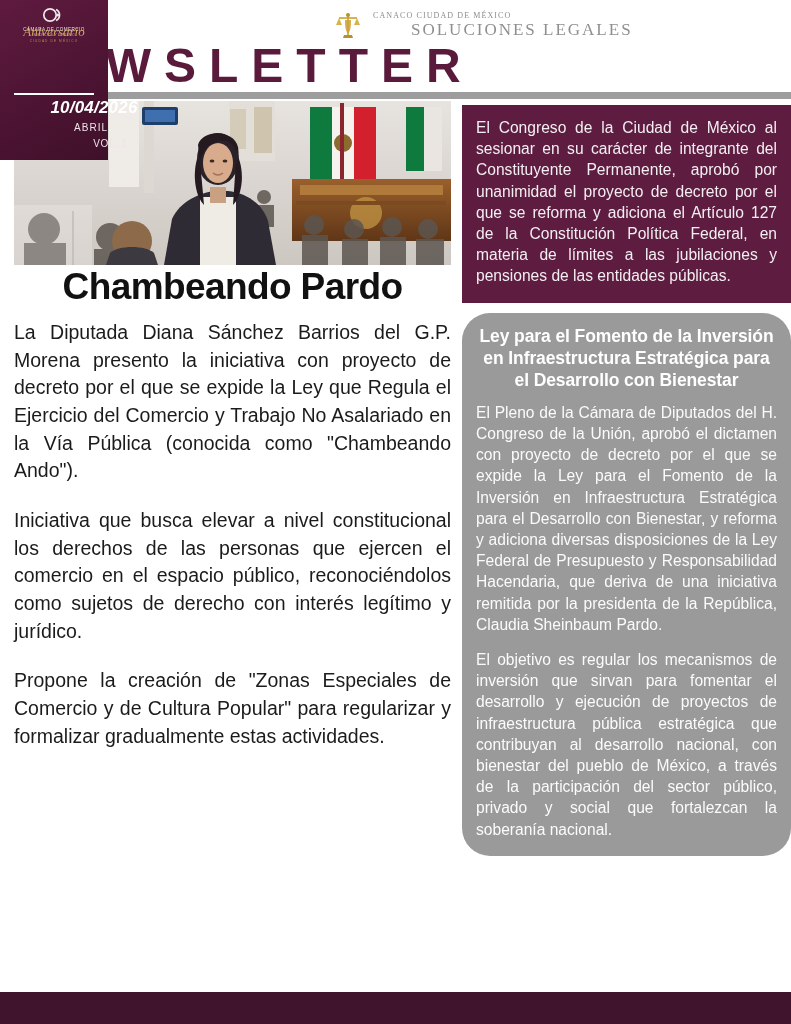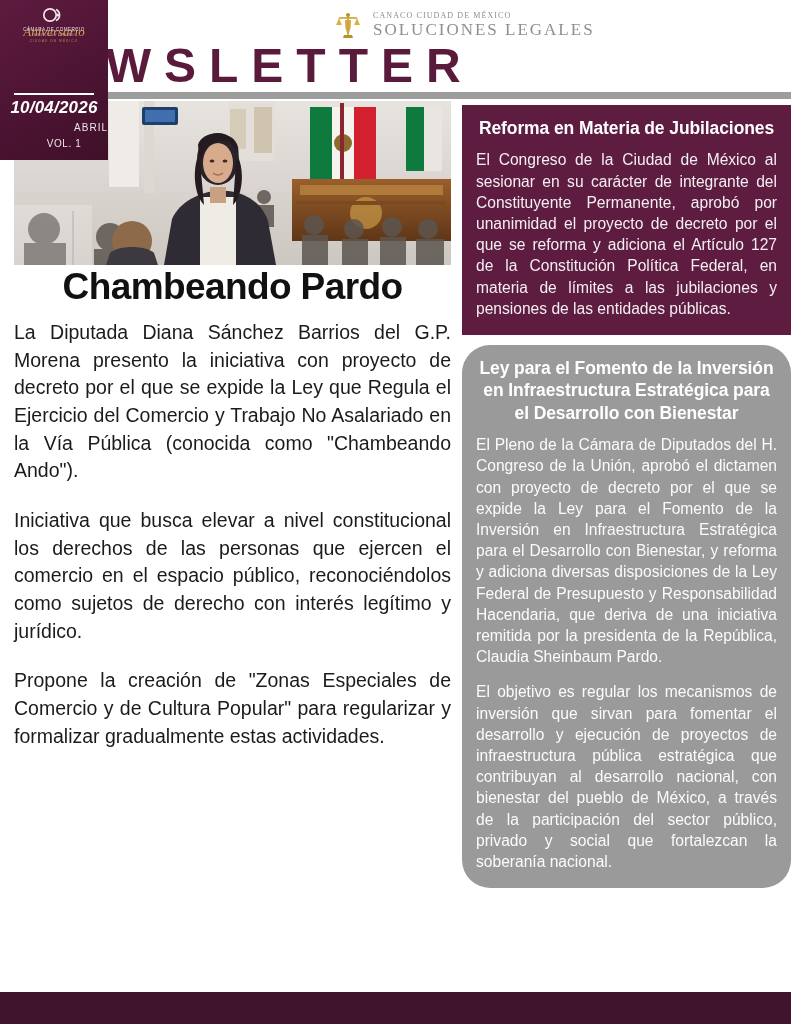--- a/index.html
+++ b/index.html
@@ -20,21 +20,21 @@
   }
   .scales-icon{width:26px;height:28px;flex:0 0 auto;}
   .brand-divider{width:1px;height:26px;background:#c9b98a;}
   .brand-text{display:flex;flex-direction:column;justify-content:center;line-height:1;}
   .brand-sub{
     font-size:8px;letter-spacing:1.1px;color:#8d8d8d;
     font-family:"Liberation Serif", serif;white-space:nowrap;
   }
   .brand-main{
     font-size:17px;letter-spacing:2.0px;color:#8f8f8f;
-    font-family:"Liberation Serif", serif;white-space:nowrap;margin-top:1px;
+    font-family:"Liberation Serif", serif;white-space:nowrap;margin-top:1px;margin-left:38px;
   }
   .newsletter-title{
     position:absolute;left:0;top:38px;width:791px;text-align:left;
     font-size:48px;font-weight:bold;letter-spacing:13px;
     color:#5a1a3c;font-family:"Liberation Sans", sans-serif;
     text-indent:13px;
   }
   .header-rule{
     position:absolute;left:0;top:92px;width:791px;height:7px;background:#9d9d9d;
   }
@@ -60,24 +60,24 @@
   }
   .anniv-word{
     font-size:13px;font-style:italic;font-family:"Liberation Serif",serif;
     margin-top:-6px;
     background:linear-gradient(180deg,#f0d79a 0%,#bd8b2c 100%);
     -webkit-background-clip:text;background-clip:text;color:transparent;
   }
   .badge-sep{position:absolute;left:14px;top:93px;width:80px;height:2px;background:#fff;}
   .badge-date{
     position:absolute;left:0;top:98px;width:108px;text-align:center;
-    font-size:17px;font-weight:bold;font-style:italic;color:#fff;letter-spacing:.2px;
+    font-size:17px;font-weight:bold;font-style:italic;color:#fff;letter-spacing:.2px;padding-left:40px;
   }
   .badge-month{position:absolute;left:0;top:122px;width:108px;text-align:right;font-size:10px;color:#efe3ea;letter-spacing:1px;}
-  .badge-vol{position:absolute;left:0;top:138px;width:128px;text-align:center;font-size:10px;color:#efe3ea;letter-spacing:.6px;}
+  .badge-vol{position:absolute;left:0;top:138px;width:128px;text-align:right;font-size:10px;color:#efe3ea;letter-spacing:.6px;}
 
   
   .photo{
     position:absolute;left:14px;top:101px;width:437px;height:164px;
     overflow:hidden;background:#cfc9c4;
   }
   .photo svg{display:block;width:437px;height:164px;}
 
   
   .article{position:absolute;left:14px;top:268px;width:437px;}
@@ -242,21 +242,20 @@
   <div class="article">
     <h1 class="article-title">Chambeando Pardo</h1>
     <p>La Diputada Diana Sánchez Barrios del G.P. Morena presento la iniciativa con proyecto de decreto por el que se expide la Ley que Regula el Ejercicio del Comercio y Trabajo No Asalariado en la Vía Pública (conocida como "Chambeando Ando").</p>
     <p>Iniciativa que busca elevar a nivel constitucional los derechos de las personas que ejercen el comercio en el espacio público, reconociéndolos como sujetos de derecho con interés legítimo y jurídico.</p>
     <p>Propone la creación de "Zonas Especiales de Comercio y de Cultura Popular" para regularizar y formalizar gradualmente estas actividades.</p>
   </div>
 
   <div class="rail">
 
     <div class="card purple">
-      <h2>Reforma en Materia de Jubilaciones</h2>
       <p>El Congreso de la Ciudad de México al sesionar en su carácter de integrante del Constituyente Permanente, aprobó por unanimidad el proyecto de decreto por el que se reforma y adiciona el Artículo 127 de la Constitución Política Federal, en materia de límites a las jubilaciones y pensiones de las entidades públicas.</p>
     </div>
 
     <div class="card gray">
       <h2>Ley para el Fomento de la Inversión en Infraestructura Estratégica para el Desarrollo con Bienestar</h2>
       <p>El Pleno de la Cámara de Diputados del H. Congreso de la Unión, aprobó el dictamen con proyecto de decreto por el que se expide la Ley para el Fomento de la Inversión en Infraestructura Estratégica para el Desarrollo con Bienestar, y reforma y adiciona diversas disposiciones de la Ley Federal de Presupuesto y Responsabilidad Hacendaria, que deriva de una iniciativa remitida por la presidenta de la República, Claudia Sheinbaum Pardo.</p>
       <p>El objetivo es regular los mecanismos de inversión que sirvan para fomentar el desarrollo y ejecución de proyectos de infraestructura pública estratégica que contribuyan al desarrollo nacional, con bienestar del pueblo de México, a través de la participación del sector público, privado y social que fortalezcan la soberanía nacional.</p>
     </div>
 
   </div>

